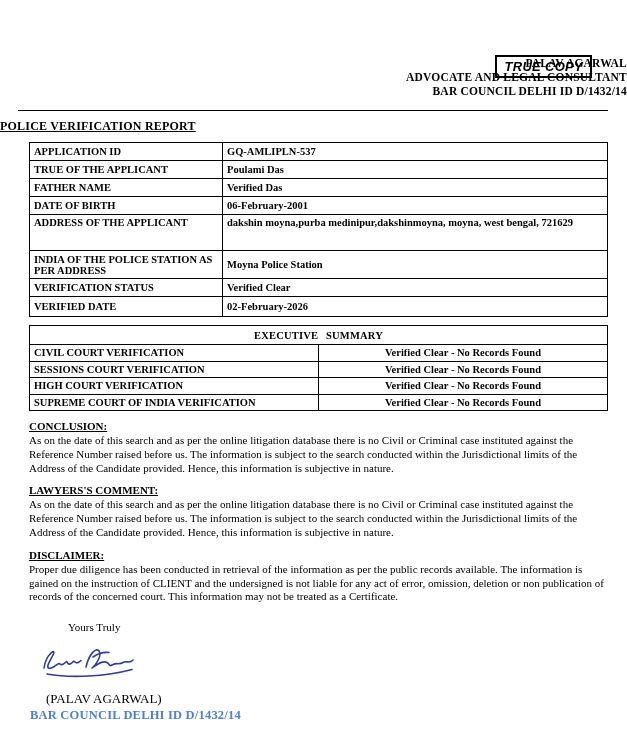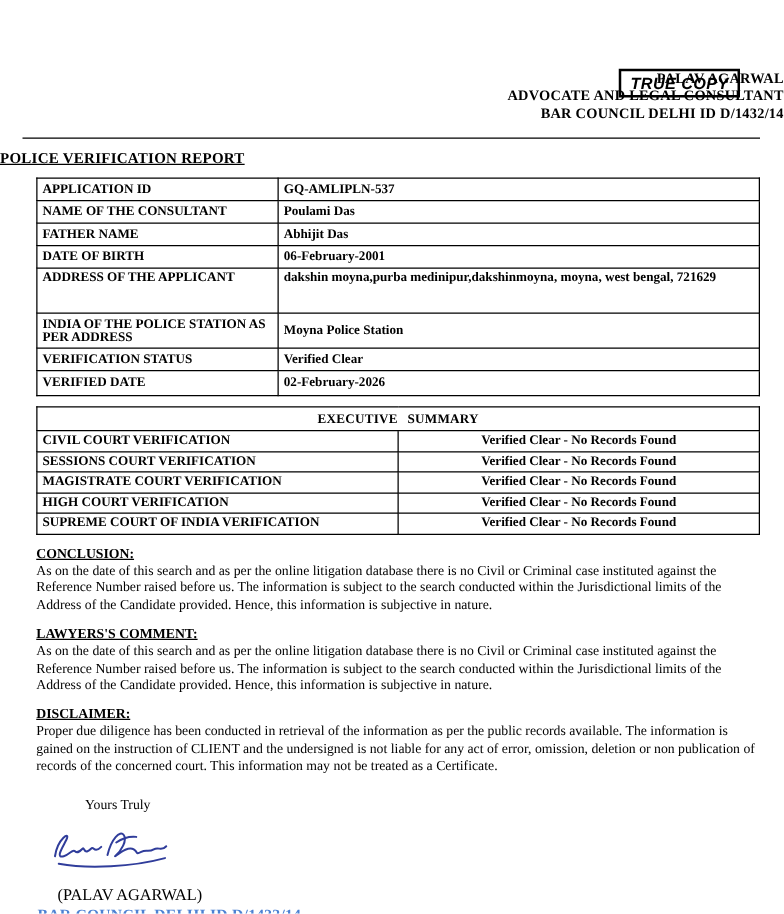--- a/index.html
+++ b/index.html
@@ -89,26 +89,26 @@
 
   <div class="doc-title">POLICE VERIFICATION REPORT</div>
 
   <table class="tbl applicant">
     <tbody>
       <tr class="h18">
         <td class="lbl">APPLICATION ID</td>
         <td class="val">GQ-AMLIPLN-537</td>
       </tr>
       <tr class="h18">
-        <td class="lbl">NAME OF THE CONSULTANT</td>
+        <td class="lbl">TRUE OF THE APPLICANT</td>
         <td class="val">Poulami Das</td>
       </tr>
       <tr class="h18">
         <td class="lbl">FATHER NAME</td>
-        <td class="val">Abhijit Das</td>
+        <td class="val">Verified Das</td>
       </tr>
       <tr class="h18">
         <td class="lbl">DATE OF BIRTH</td>
         <td class="val">06-February-2001</td>
       </tr>
       <tr class="h36">
         <td class="lbl">ADDRESS OF THE APPLICANT</td>
         <td class="val">dakshin moyna,purba medinipur,dakshinmoyna, moyna, west bengal, 721629</td>
       </tr>
       <tr class="h28">
@@ -130,24 +130,20 @@
     <tbody>
       <tr>
         <td class="cap" colspan="2">EXECUTIVE SUMMARY</td>
       </tr>
       <tr>
         <td class="lbl">CIVIL COURT VERIFICATION</td>
         <td class="val">Verified Clear - No Records Found</td>
       </tr>
       <tr>
         <td class="lbl">SESSIONS COURT VERIFICATION</td>
-        <td class="val">Verified Clear - No Records Found</td>
-      </tr>
-      <tr>
-        <td class="lbl">MAGISTRATE COURT VERIFICATION</td>
         <td class="val">Verified Clear - No Records Found</td>
       </tr>
       <tr>
         <td class="lbl">HIGH COURT VERIFICATION</td>
         <td class="val">Verified Clear - No Records Found</td>
       </tr>
       <tr>
         <td class="lbl">SUPREME COURT OF INDIA VERIFICATION</td>
         <td class="val">Verified Clear - No Records Found</td>
       </tr>

